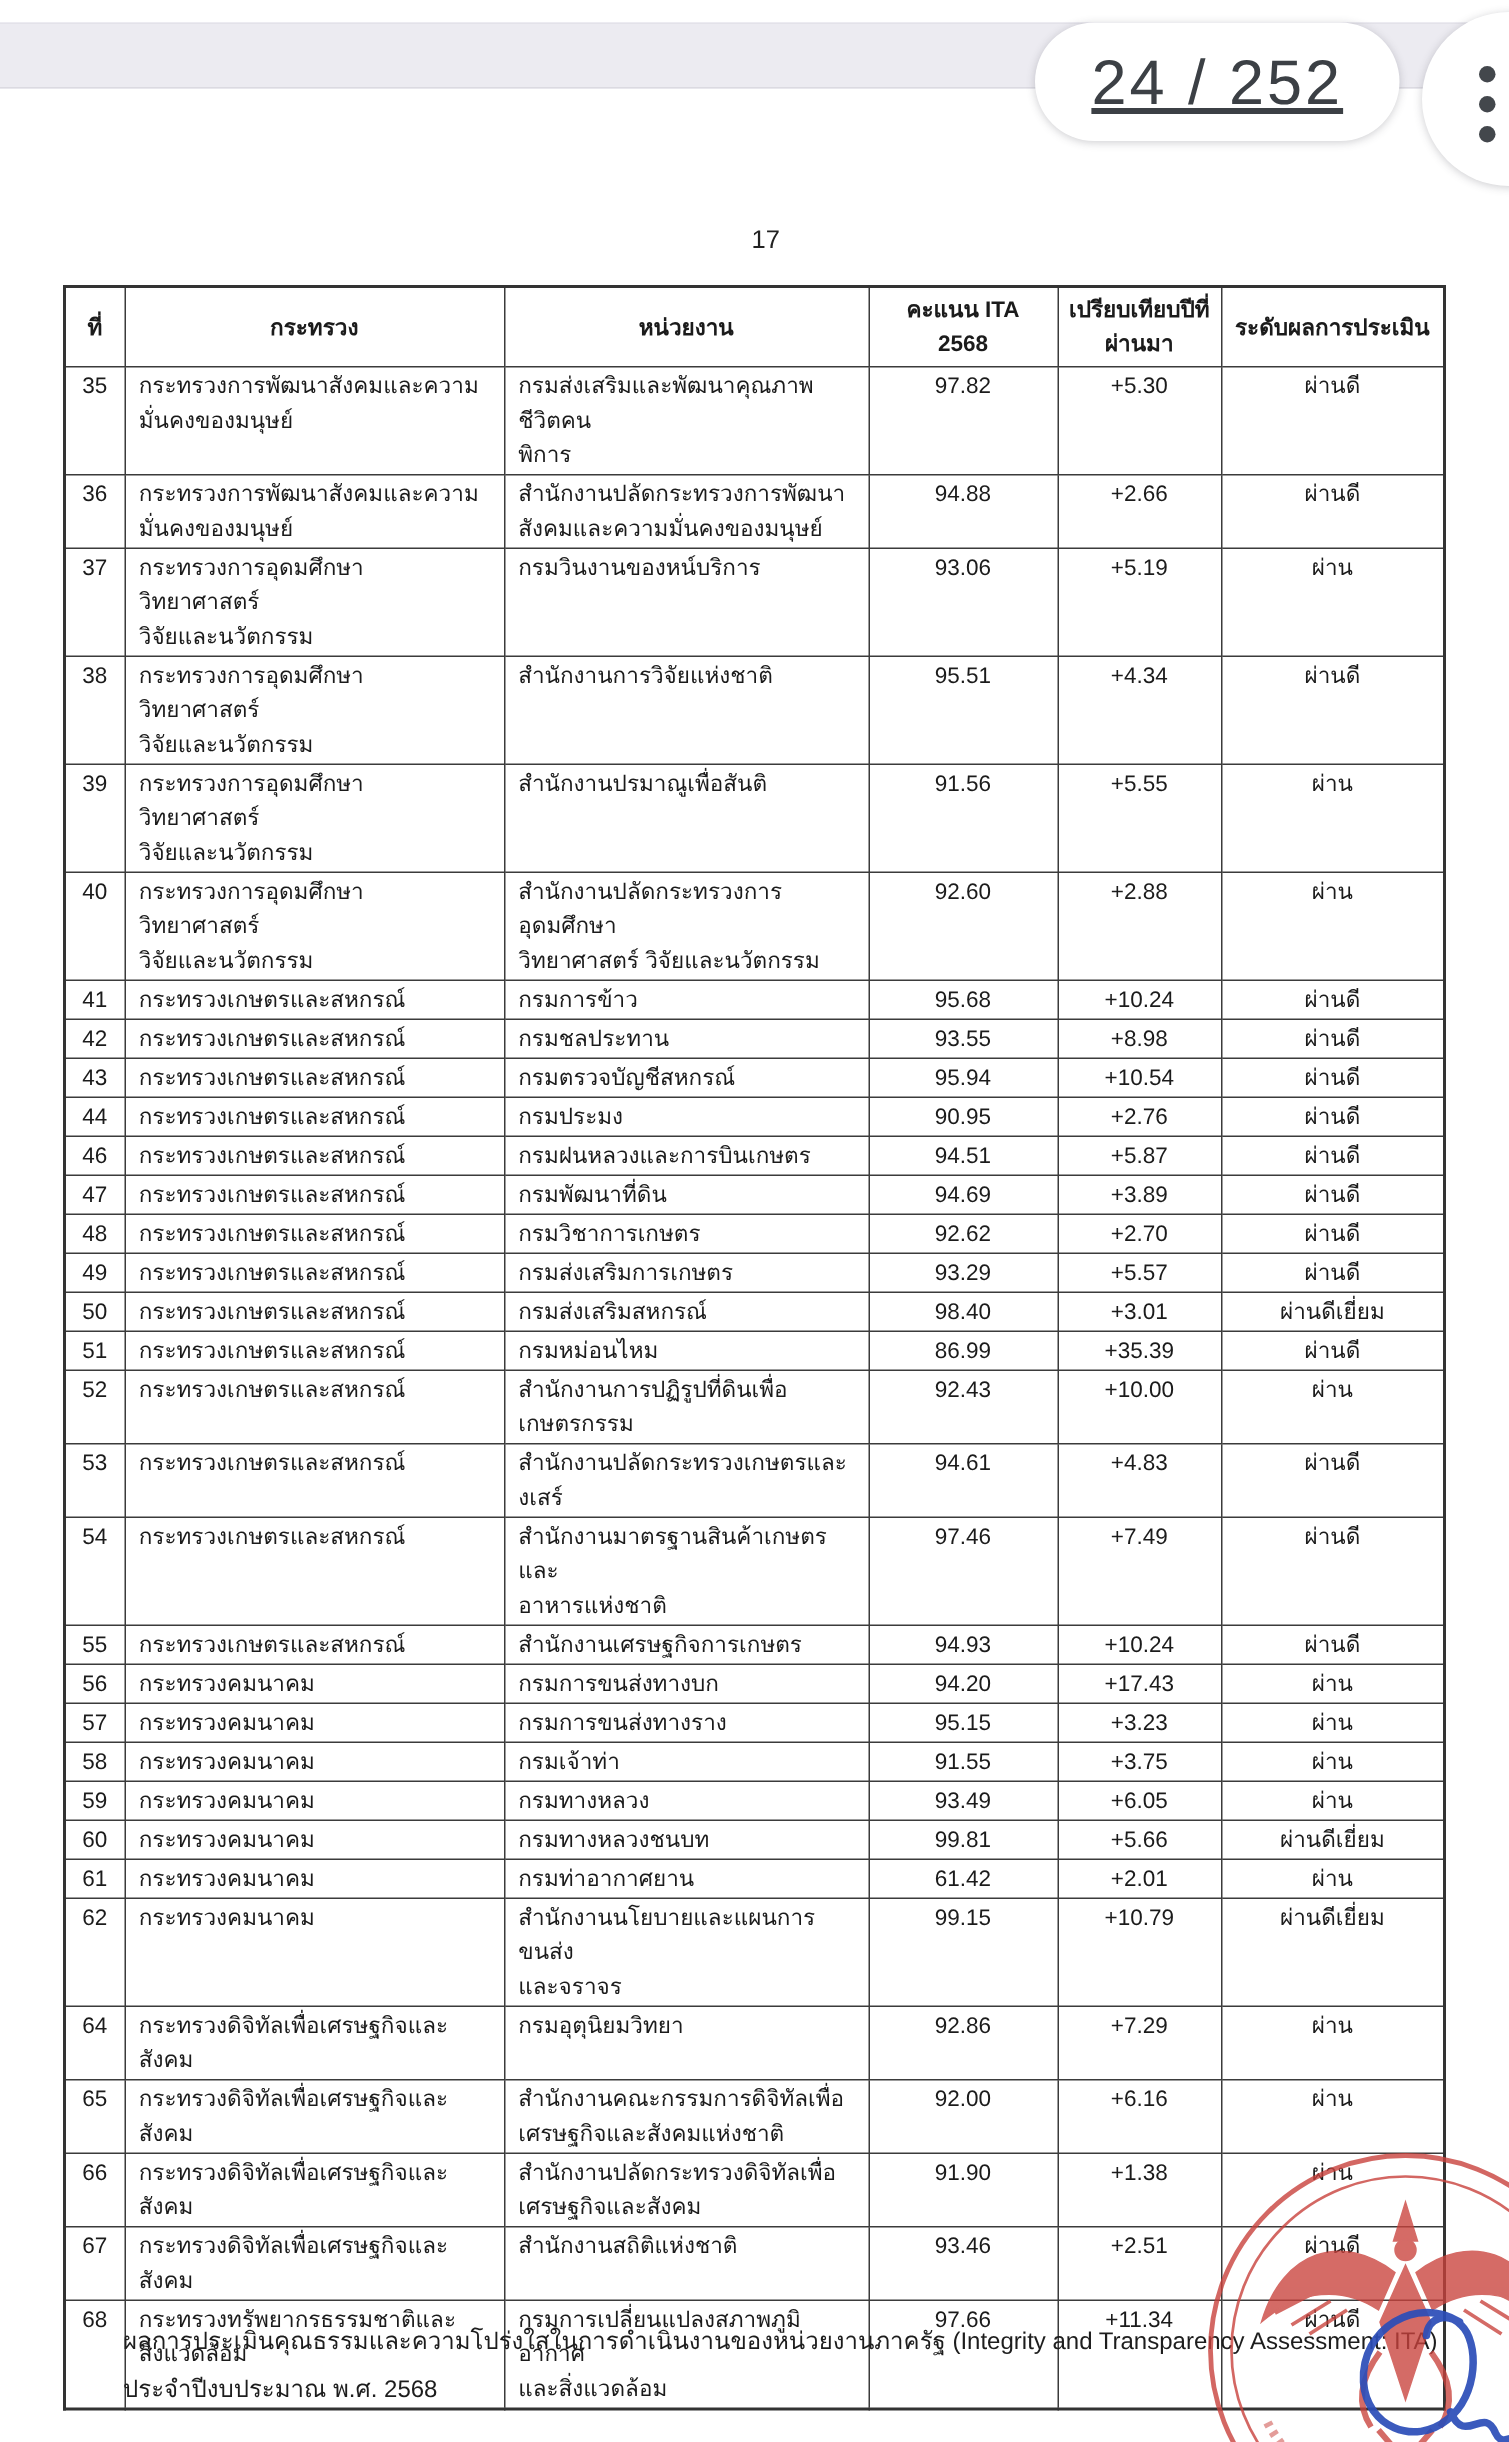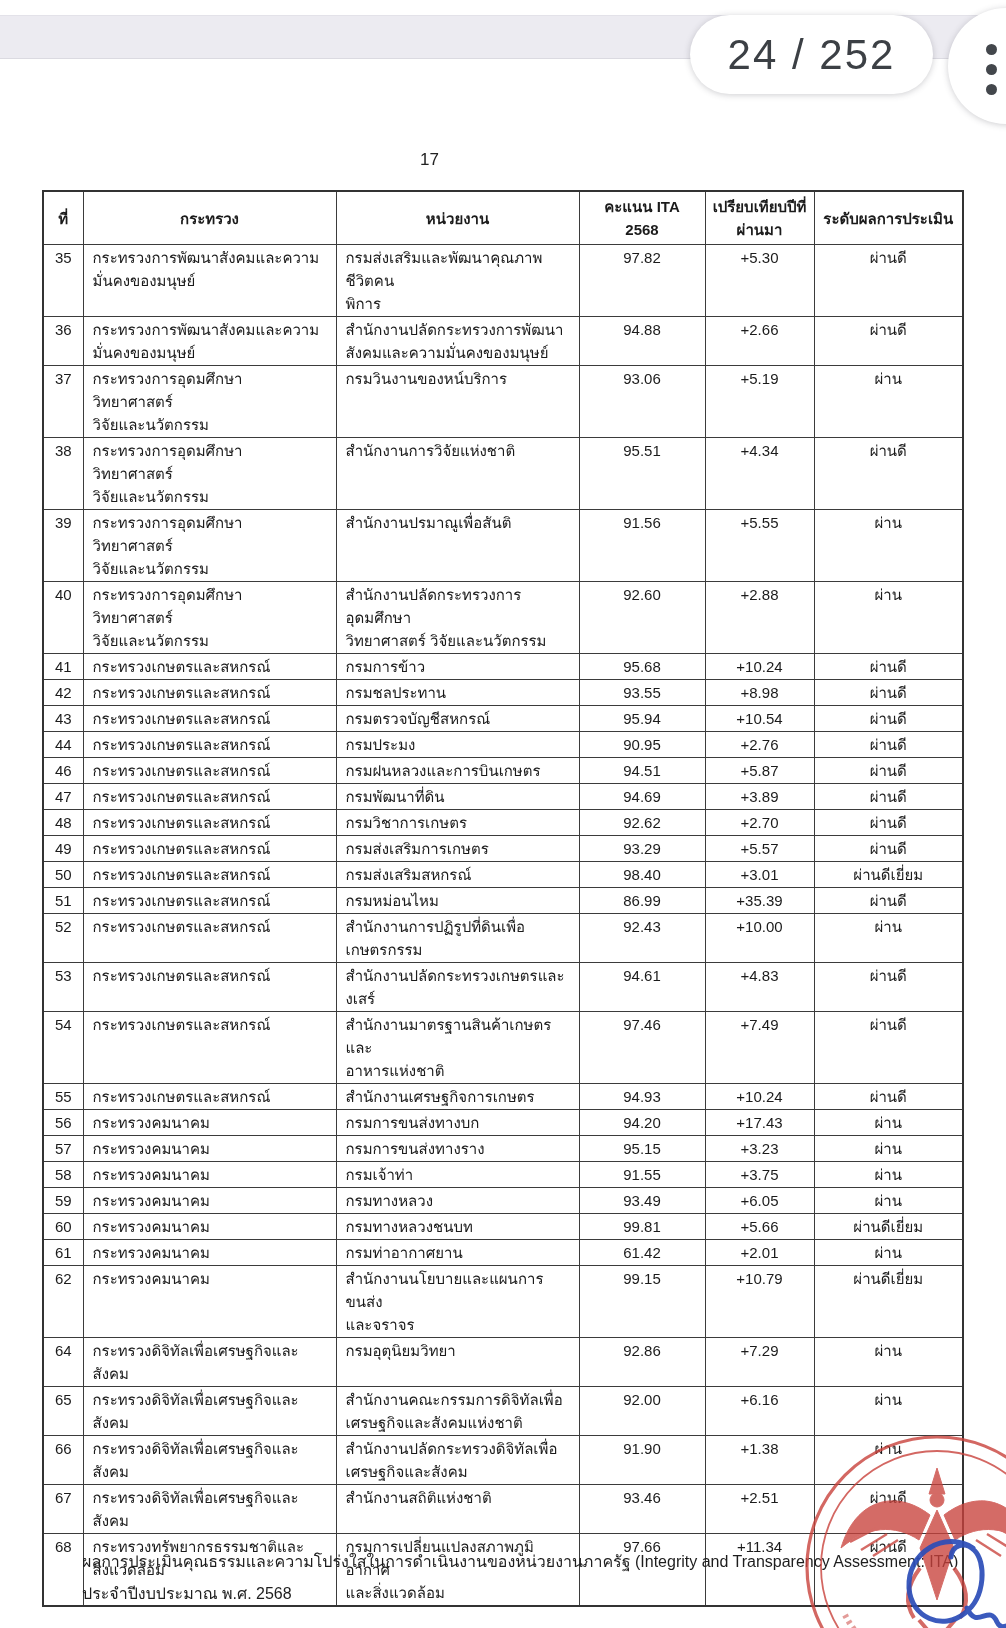--- a/index.html
+++ b/index.html
@@ -12,36 +12,36 @@
   
   .topbar {
     position:absolute; left:0; top:15px; width:1006px; height:44px;
     background:#ecebf1; border-top:1px solid #e3e2e9; border-bottom:1px solid #dbdae1;
   }
   .page-pill {
     position:absolute; left:690px; top:15px; width:243px; height:79px;
     background:#ffffff; border-radius:40px;
     box-shadow:0 1px 6px rgba(60,60,70,.25);
     display:flex; align-items:center; justify-content:center;
-    font-size:42px; letter-spacing:2px; color:#3c4045; z-index:5;
+    font-size:42px; letter-spacing:2px; color:#3c4045; z-index:5;text-decoration:underline;
   }
   .more-btn {
     position:absolute; left:948px; top:8px; width:150px; height:116px;
     background:#ffffff; border-radius:58px;
     box-shadow:0 1px 6px rgba(60,60,70,.25); z-index:6;
   }
   .more-btn .dot {
     position:absolute; left:38px; width:11px; height:11px; border-radius:50%;
     background:#43474c;
   }
   .dot.d1{ top:36px; } .dot.d2{ top:56px; } .dot.d3{ top:76px; }
   
   .doc-page-number {
     position:absolute; left:420px; top:150px; width:100px;
-    text-align:left; font-size:17px; color:#222;
+    text-align:right; font-size:17px; color:#222;
   }
   table.ita {
     position:absolute; left:42px; top:190px; width:920px;
     border-collapse:collapse; table-layout:fixed;
     font-size:15px; color:#1b1b1b;
   }
   .ita th, .ita td {
     border:1.5px solid #3b3b3b;
     white-space:pre-line; overflow:hidden;
   }

